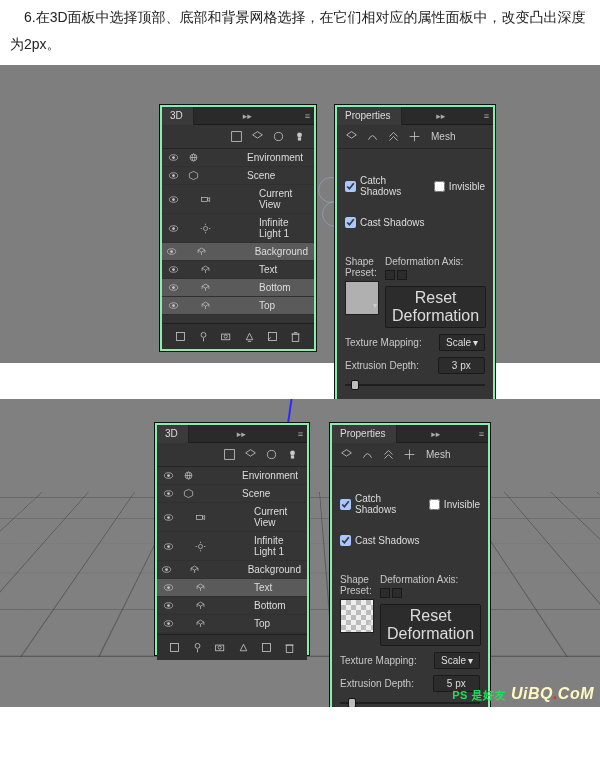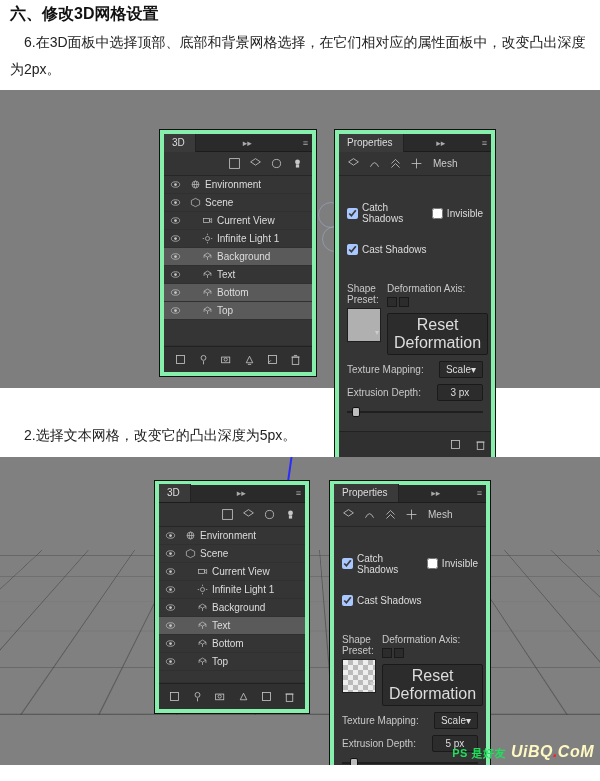--- a/index.html
+++ b/index.html
@@ -55,21 +55,21 @@
   }
   .center-dot {
     position: absolute; width: 6px; height: 6px; border-radius:50%;
     background: #fffa59; left: 283px; top: 167px;
   }
 
   
   .panel {
     position: absolute;
     background: #3a3a3a;
-    border: 4px solid #86efac;
+    border: 2px solid #86efac;
     box-shadow: 0 0 0 1px #111;
     font-size: 10px;
     color: #ccc;
   }
   .panel .tab-row {
     display: flex; align-items: center;
     background: #2a2a2a;
     border-bottom: 1px solid #1c1c1c;
     height: 18px;
   }
@@ -111,21 +111,21 @@
   .layer-row.selected { background: #5a5a5a; }
   .eye {
     width: 14px; display: inline-flex; justify-content: center;
   }
   .eye svg { width: 11px; height: 11px; }
   .indent { display:inline-block; }
   .lvl0 { width: 0px; }
   .lvl1 { width: 12px; }
   .tiny-ic { width: 11px; height: 11px; display:inline-flex; }
   .tiny-ic svg { width: 11px; height: 11px; }
-  .layer-label { flex: 1; color: #ddd; }
+  .layer-label { flex: 1; color: #ddd; margin-left: 44px; }
   .panel .empty-space { height: 26px; background:#353535; border-bottom:1px solid #303030; }
 
   
   .panel-footer {
     margin-top: auto;
     display: flex; justify-content: center; gap: 10px;
     padding: 6px 4px;
     background: #303030;
     border-top: 1px solid #222;
   }
@@ -187,21 +187,20 @@
     border-radius:50%; opacity:.5;
   }
   .bubble2 { top: 116px; }
 
   .spacer { height: 24px; }
 </style>
 </head>
 <body>
 
 <div class="doc">
-  <div class="heading">六、修改3D网格设置</div>
   <div class="body-text">　6.在3D面板中选择顶部、底部和背景网格选择，在它们相对应的属性面板中，改变凸出深度为2px。</div>
 
   <div class="figure">
     <span class="bubble" style="left:318px; top:112px;"></span>
     <span class="bubble bubble2" style="left:322px; top:136px;"></span>
 
     <div class="panel" style="left:160px; top:40px; width:156px; height:246px; display:flex; flex-direction:column;">
       <div class="tab-row">
         <div class="tab">3D</div>
         <span class="tab-close">▸▸</span>
@@ -503,21 +502,20 @@
             <svg viewBox="0 0 16 16">
               <rect x="4" y="5" width="8" height="9" fill="none" stroke="#c7c7c7"></rect>
               <line x1="3" y1="5" x2="13" y2="5" stroke="#c7c7c7"></line>
             </svg>
           </span>
       </div>
     </div>
   </div>
 
   <div class="spacer"></div>
-  <div class="body-text">　2.选择文本网格，改变它的凸出深度为5px。</div>
 
   <div class="figure fig2">
     <div class="floor"></div>
     <div class="axis-line"></div>
     <div class="center-dot"></div>
 
     <div class="panel" style="left:155px; top:24px; width:154px; height:232px; display:flex; flex-direction:column;">
       <div class="tab-row">
         <div class="tab">3D</div>
         <span class="tab-close">▸▸</span>

